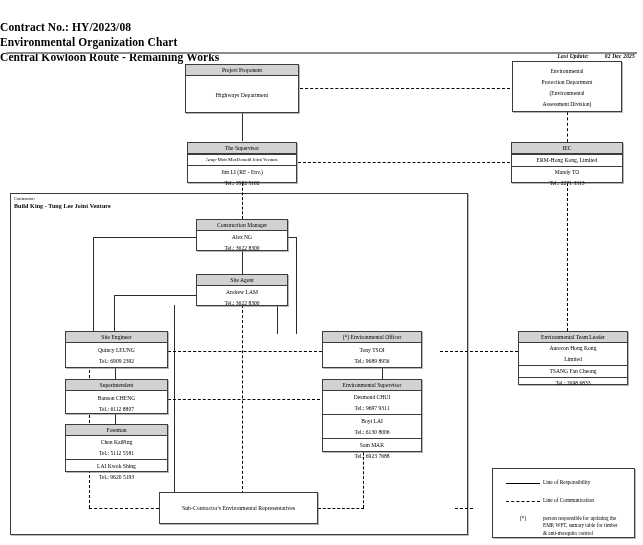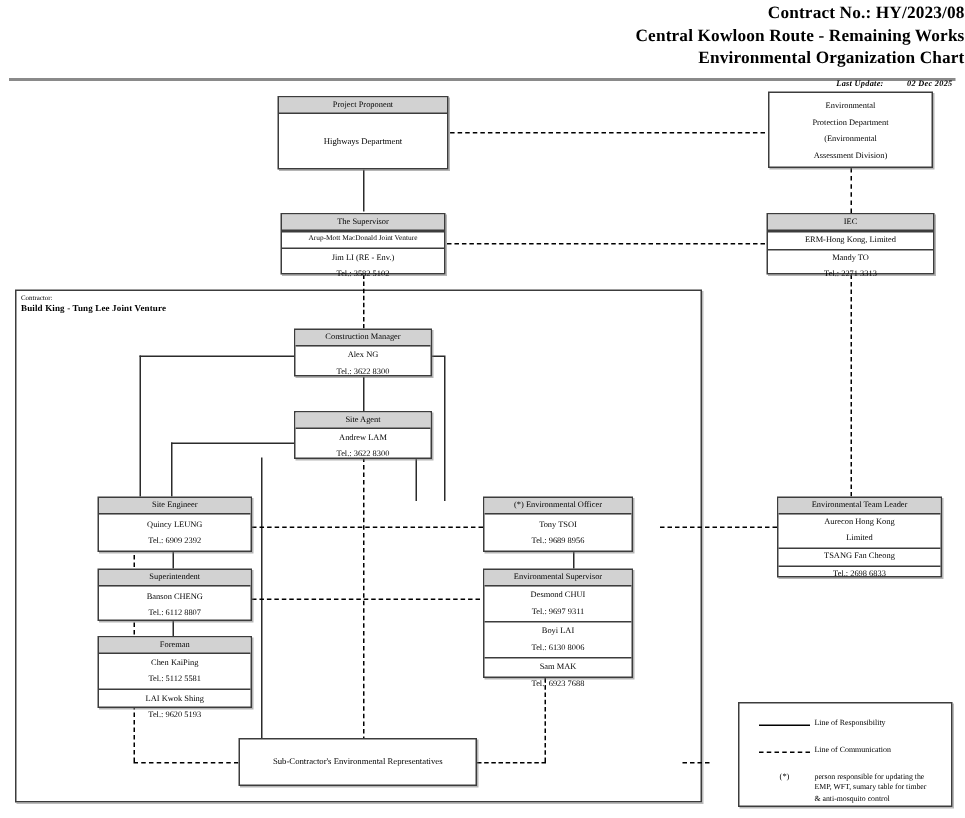--- a/index.html
+++ b/index.html
@@ -1,20 +1,20 @@
 <!DOCTYPE html>
 <html><head>
 <meta charset="utf-8">
 <style>
   html,body{margin:0;padding:0;background:#fff;}
   body{width:643px;height:545px;position:relative;overflow:hidden;
        font-family:"Liberation Serif","DejaVu Serif",serif;color:#000;}
 
   
-  #title-block{position:absolute;left:0;top:2px;width:643px;text-align:right;}
+  #title-block{position:absolute;left:0;top:20px;width:643px;text-align:left;}
   #title-block .tline{font-weight:bold;font-size:11.5px;line-height:15px;letter-spacing:.1px;}
   #hrule{position:absolute;left:6px;top:52px;width:631px;height:2px;background:#8a8a8a;}
   #last-update{position:absolute;right:8px;top:53px;font-size:5.5px;font-weight:bold;font-style:italic;
                letter-spacing:.2px;white-space:nowrap;}
   #last-update .lu-label{margin-right:14px;}
 
   
   .box{position:absolute;border:1px solid #3c3c3c;background:#fff;box-sizing:border-box;z-index:6;
        box-shadow:1px 1px 0 rgba(120,120,120,.55);}
   .hdr{background:#d2d2d2;border-bottom:1px solid #3c3c3c;text-align:center;
@@ -49,22 +49,22 @@
   .lg-dash{width:34px;height:0;border-top:1.9px dashed #000;margin-top:3.5px;}
   .lg-txt{font-size:5.3px;line-height:7.5px;margin-left:3px;white-space:nowrap;}
   .lg-star{font-size:5.6px;width:34px;text-align:center;}
   .lg-note{font-size:5.2px;line-height:7.3px;margin-left:3px;width:95px;}
 </style>
 </head>
 <body>
 
 <div id="title-block">
   <div class="tline">Contract No.: HY/2023/08</div>
+  <div class="tline">Environmental Organization Chart</div>
   <div class="tline">Central Kowloon Route - Remaining Works</div>
-  <div class="tline">Environmental Organization Chart</div>
 </div>
 <div id="hrule"></div>
 <div id="last-update">
   <span class="lu-label">Last Update:</span>
   <span>02 Dec 2025</span>
 </div>
 
 <div id="contractor-frame"></div>
 <div id="contractor-label">
   <div class="c1">Contractor:</div>

